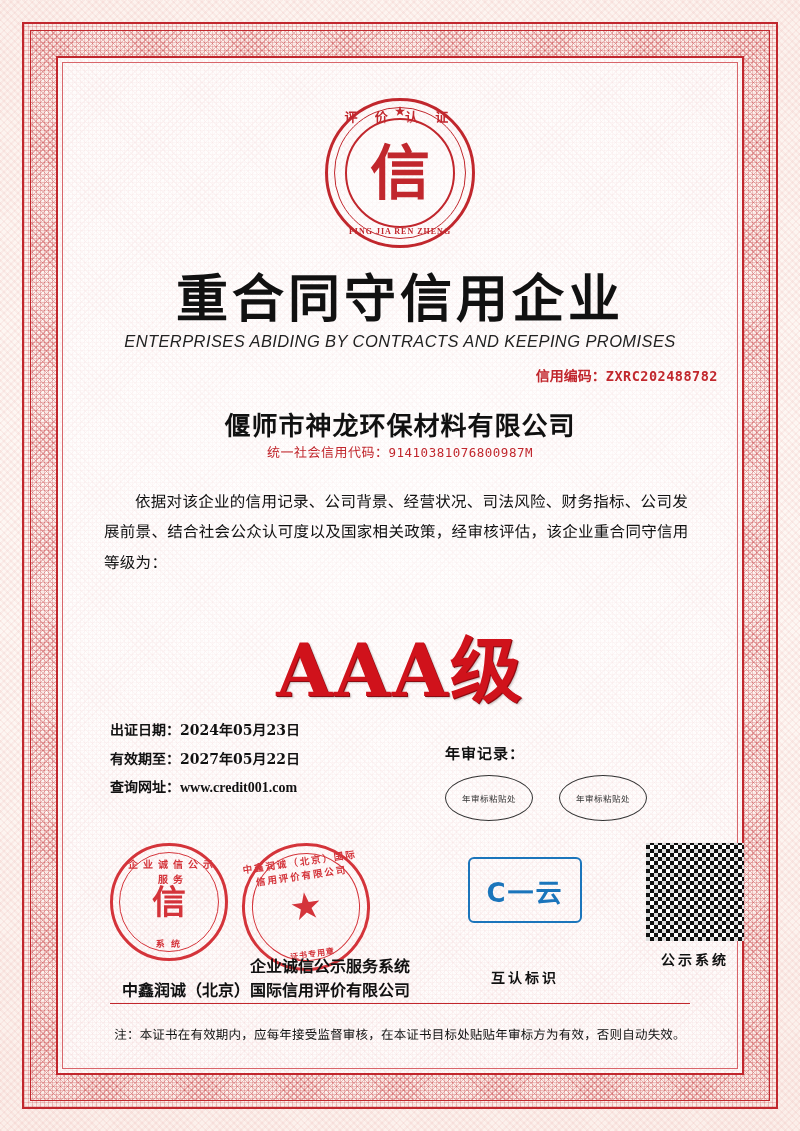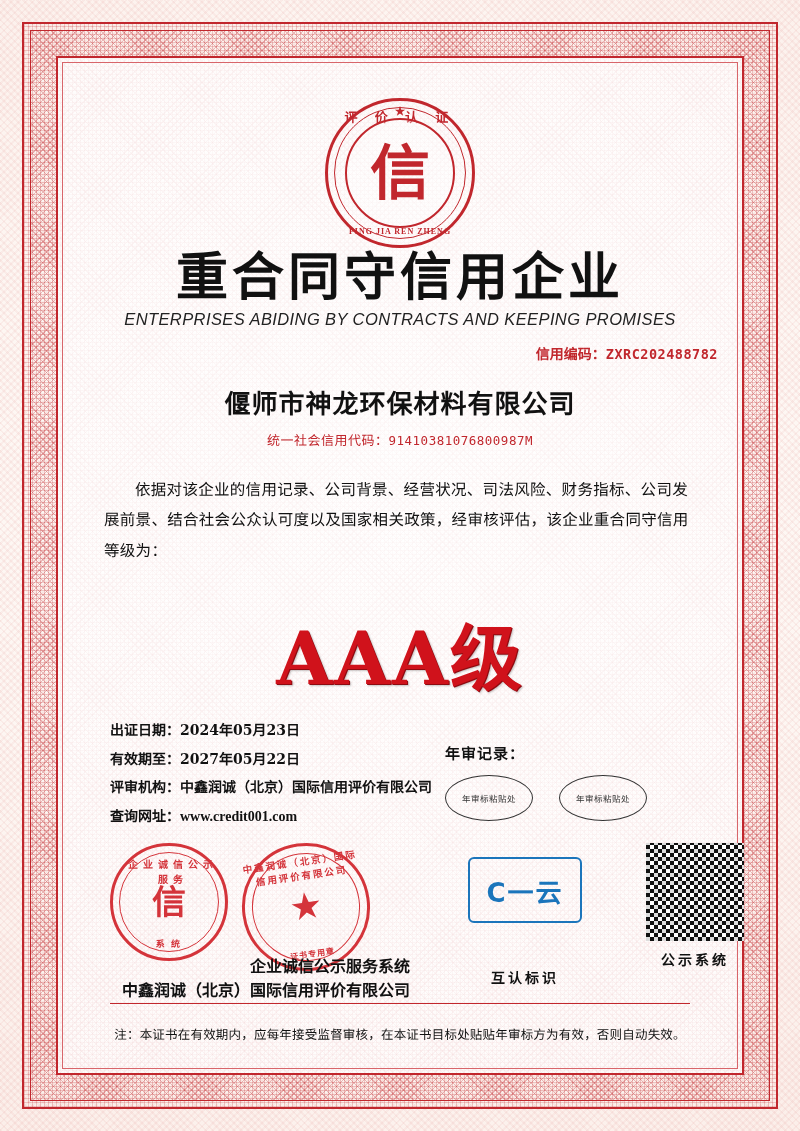--- a/index.html
+++ b/index.html
@@ -80,20 +80,21 @@
     position:absolute;left:0;right:0;bottom:12px;
     font-size:8px;color:#c1272d;letter-spacing:1px;font-weight:bold;
   }
   .emblem .star{
     position:absolute;left:50%;top:4px;transform:translateX(-50%);
     color:#c1272d;font-size:11px;
   }
 
   
   .title-cn{
+    margin-top:22px;
     font-family:"DejaVu Serif", serif;
     font-size:52px;font-weight:bold;color:#111;
     letter-spacing:4px;
     line-height:1.12;
   }
   .title-en{
     margin-top:4px;
     font-family:"Liberation Sans", sans-serif;
     font-size:16.5px;color:#222;letter-spacing:.4px;font-style:italic;
   }
@@ -103,21 +104,21 @@
     font-family:"Liberation Sans", sans-serif;
   }
   .credit-no .num{font-family:"DejaVu Sans Mono", monospace;font-size:13.5px;letter-spacing:.5px;}
 
   .company{
     margin-top:20px;
     font-family:"DejaVu Serif", serif;
     font-size:26px;font-weight:bold;color:#111;letter-spacing:1px;
   }
   .uscc{
-    margin-top:10px;
+    margin-top:0;
     font-size:13px;color:#c1272d;letter-spacing:.5px;
   }
   .uscc .code{font-family:"DejaVu Sans Mono", monospace;font-size:12.5px;}
 
   .body-text{
     margin:26px 34px 0 34px;
     text-align:left;
     font-family:"DejaVu Serif", serif;
     font-size:15.5px;color:#111;line-height:1.95;
     text-indent:2em;
@@ -267,23 +268,20 @@
     <div class="grade">AAA级</div>
 
     <div class="info-row">
       <div>
         <span class="lbl">出证日期：</span><span class="val">2024年05月23日</span>
       </div>
       <div>
         <span class="lbl">有效期至：</span><span class="val">2027年05月22日</span>
       </div>
       <div>
-        <span class="lbl">评审机构：</span><span class="val">中鑫润诚（北京）国际信用评价有限公司</span>
-      </div>
-      <div>
         <span class="lbl">查询网址：</span><span class="url">www.credit001.com</span>
       </div>
     </div>
 
     <div class="annual">
       <div class="annual-title">年审记录：</div>
       <div class="stamps">
         <div class="stamp-circle">年审标粘贴处</div>
         <div class="stamp-circle">年审标粘贴处</div>
       </div>

